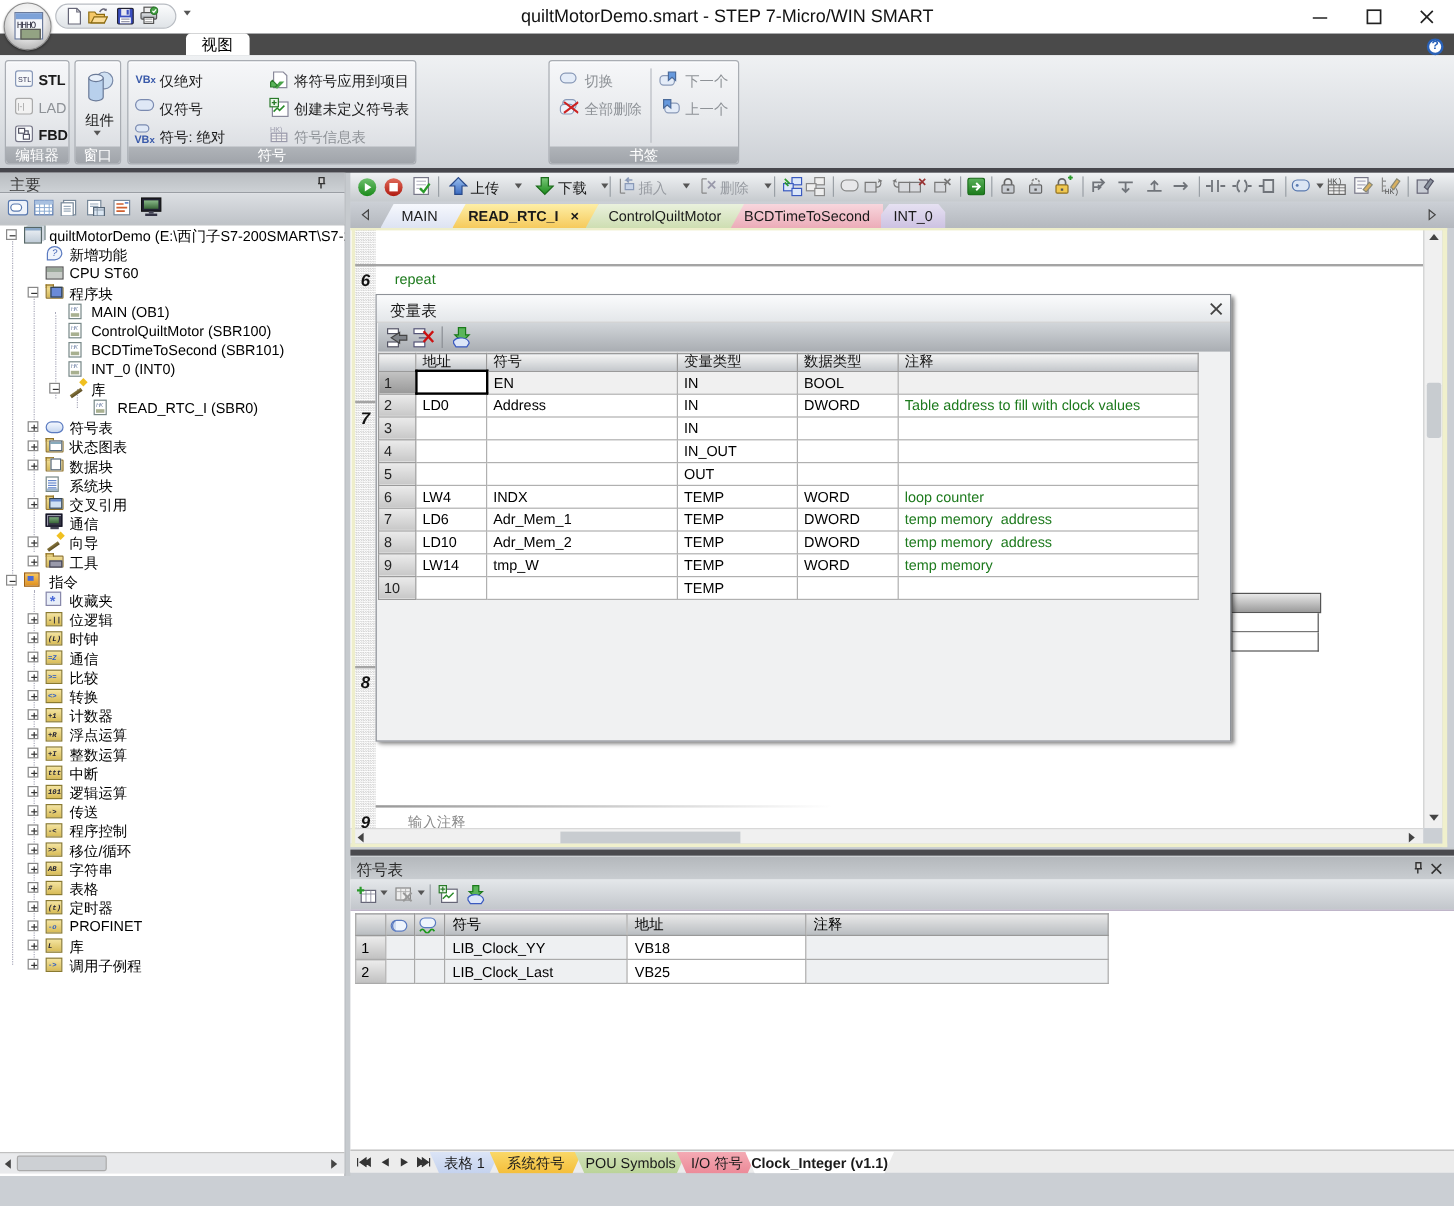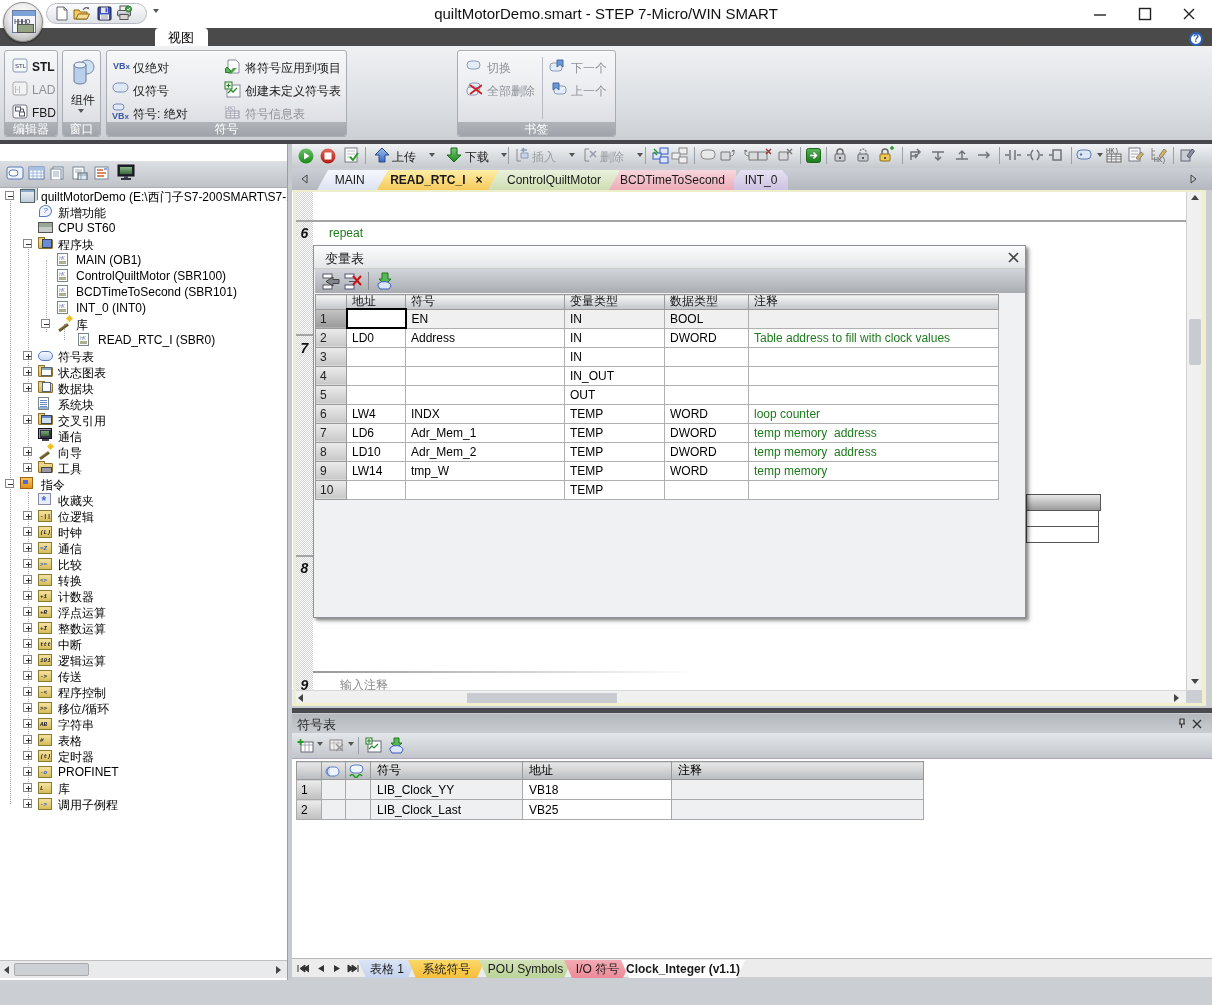--- a/index.html
+++ b/index.html
@@ -260,21 +260,21 @@
         <rect x="1" y="1" width="14" height="13" rx="2" fill="#f2f2f2" stroke="#aaa"></rect>
         <text x="2.5" y="10" font-size="7" fill="#999" font-family="Liberation Sans">|-|</text>
       </svg>
     <div class="ritem rgray" style="left:27px;top:32px">LAD</div>
     <svg style="left:7px;top:53px" width="16" height="15">
         <rect x="1" y="1" width="14" height="13" rx="2" fill="#f6f8fa" stroke="#778"></rect>
         <rect x="3.5" y="3" width="5" height="4" fill="#fff" stroke="#556"></rect>
         <rect x="7.5" y="8" width="5" height="4" fill="#fff" stroke="#556"></rect>
         <path d="M8.5 5 h3 v3" fill="none" stroke="#556"></path>
       </svg>
-    <div class="ritem" style="left:27px;top:55px;font-weight:normal">FBD</div>
+    <div class="ritem" style="left:27px;top:55px;font-weight:bold">FBD</div>
     <div class="rlabel">编辑器</div>
   </div>
   <div class="rgroup" style="left:62px;width:39px">
     <svg style="left:7px;top:8px" width="26" height="30">
         <circle cx="17" cy="8" r="7" fill="#cfe0f2" stroke="#7a8aa8"></circle>
         <path d="M4 6 h12 v16 a6 3 0 0 1 -12 0 z" fill="#b8d0ec" stroke="#6a7a98"></path>
         <ellipse cx="10" cy="6" rx="6" ry="3" fill="#e8f0fa" stroke="#6a7a98"></ellipse>
       </svg>
     <div class="ritem" style="left:8px;top:41px">组件</div>
     <div class="tri tri-d" style="left:15px;top:58px"></div>
@@ -335,20 +335,26 @@
         <rect x="5" y="4" width="12" height="8" rx="3" fill="#e4ecf8" stroke="#8a9ab8"></rect>
         <path d="M10 1 h-6 v7 l3 -2.5 l3 2.5 z" fill="#6699dd" stroke="#4a6a9a"></path>
       </svg>
     <div class="ritem rgray" style="left:113px;top:32px">上一个</div>
     <div class="rlabel">书签</div>
   </div>
 </div>
 <div class="abs" id="ribsep"></div>
 
 <div class="abs" id="lpanel">
+  <div id="lphead">
+      <span>主要</span>
+    <svg style="left:262px;top:3px" width="11" height="11">
+        <path d="M4 1 h4 v5 h-4 z M3 6 h6 M5.5 6 v4" stroke="#333" fill="#ccc" stroke-width="1.2"></path>
+      </svg>
+  </div>
   <div id="lptool">
     <svg style="left:6px;top:5px" width="18" height="14">
         <rect x="1" y="1" width="16" height="12" rx="2" fill="#eef2fa" stroke="#5a7ab0"></rect>
         <rect x="3" y="4" width="9" height="6" rx="3" fill="#fff" stroke="#5a7ab0"></rect>
       </svg>
     <svg style="left:28px;top:5px" width="17" height="14">
         <rect x="1" y="1" width="15" height="12" fill="#fff" stroke="#5a7ab0"></rect>
         <path d="M1 4 h15 M1 7 h15 M1 10 h15 M5 1 v12 M9 1 v12 M13 1 v12" stroke="#88a8d0" stroke-width=".8"></path>
         <rect x="1" y="1" width="15" height="3" fill="#a8c0e0"></rect>
       </svg>

